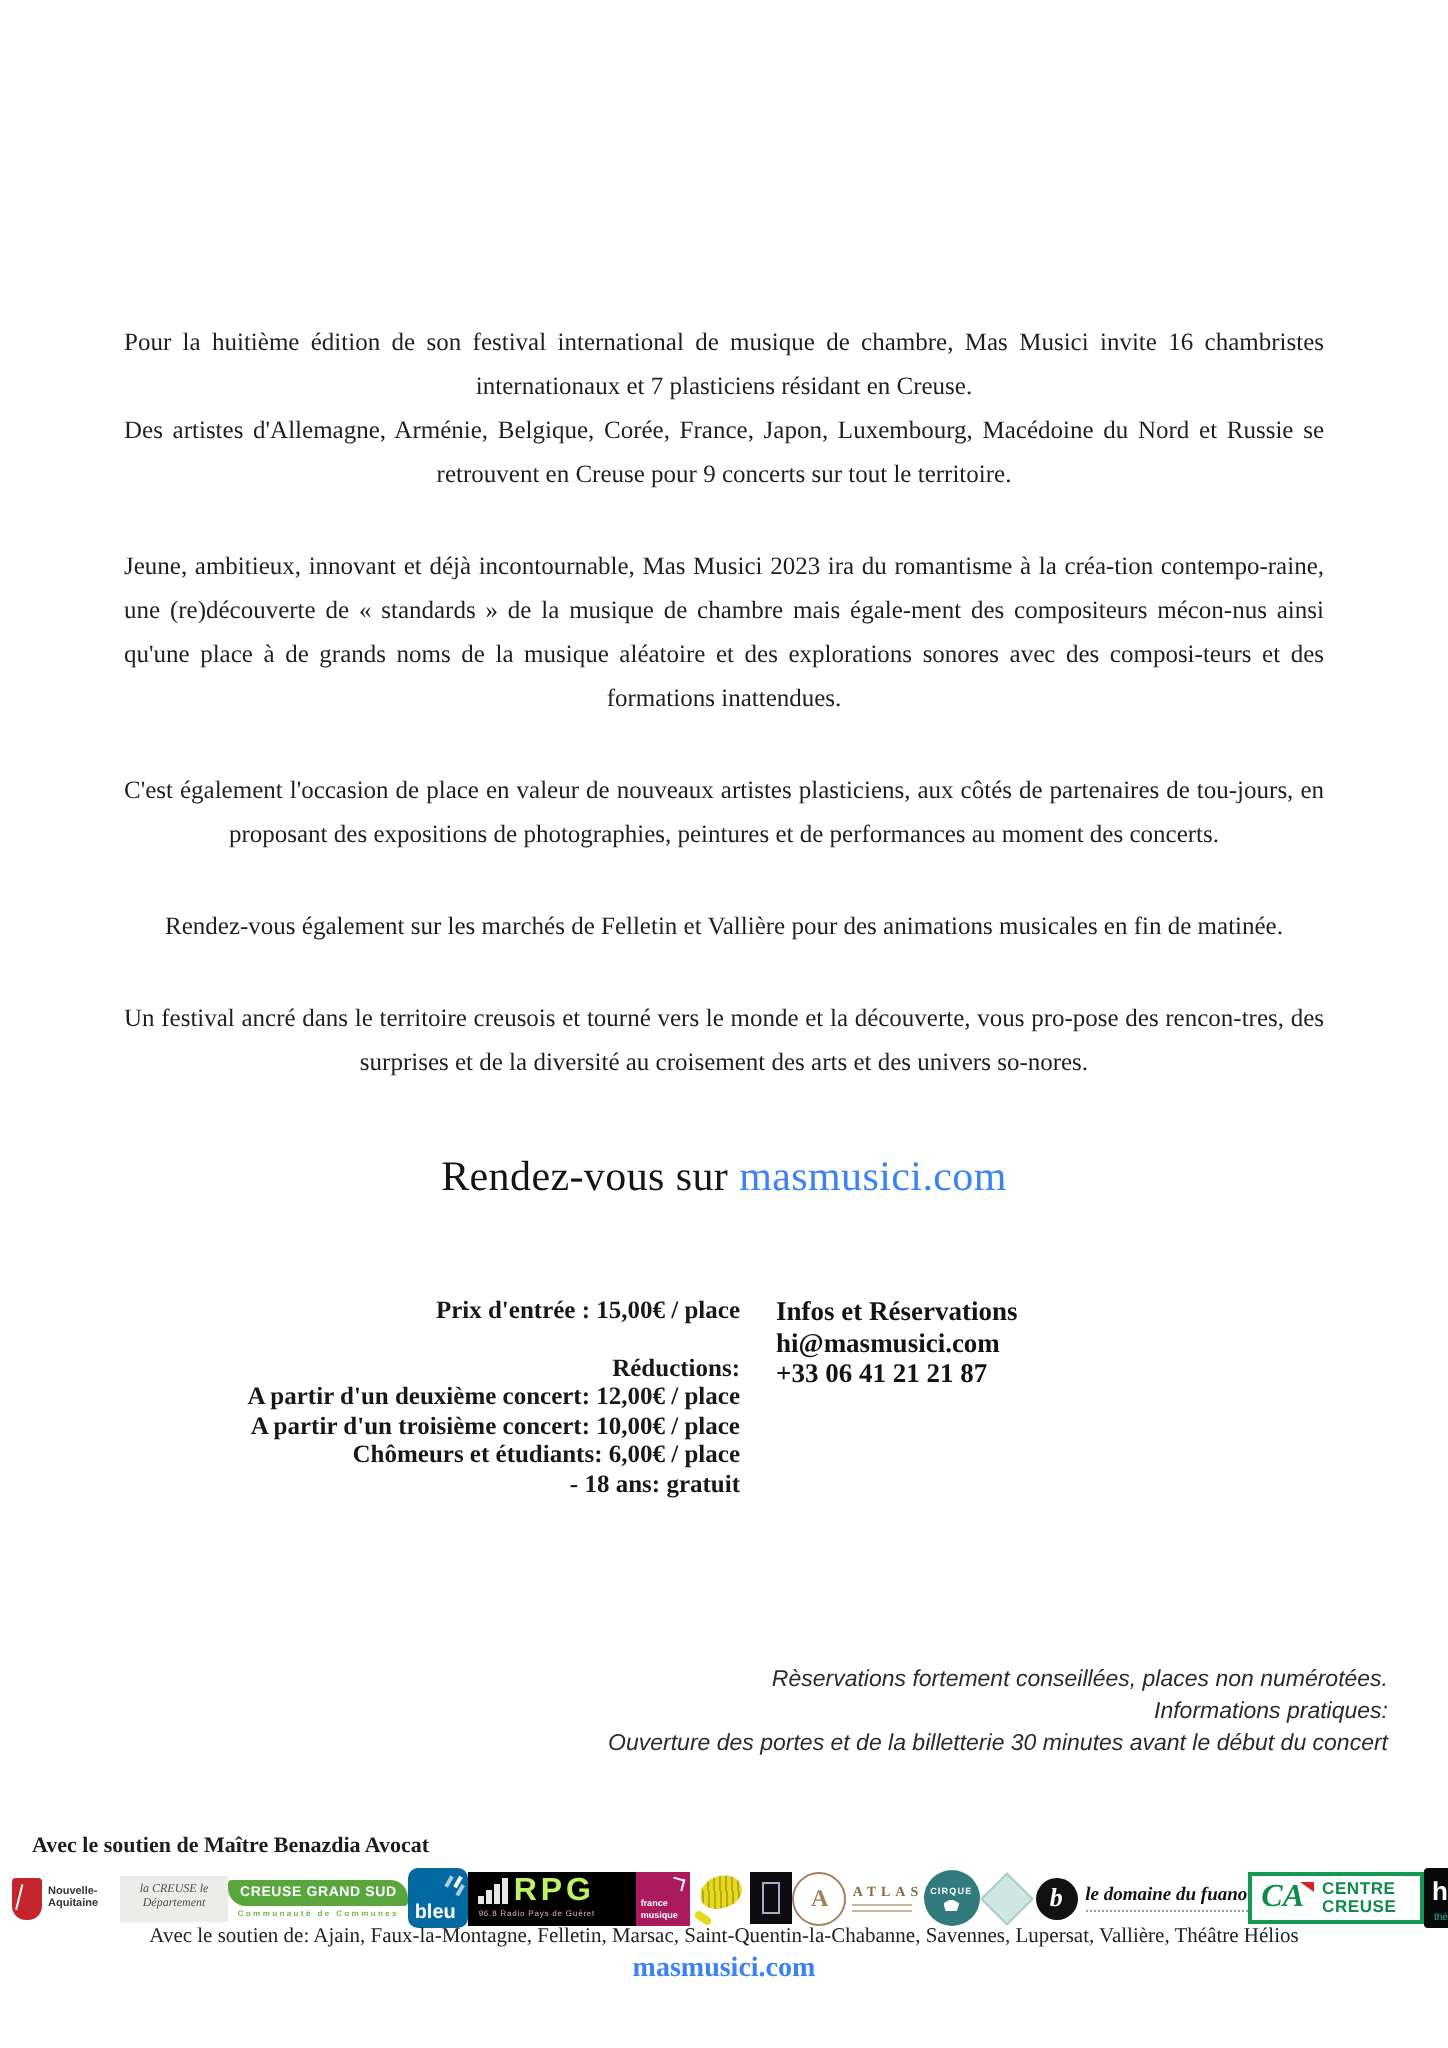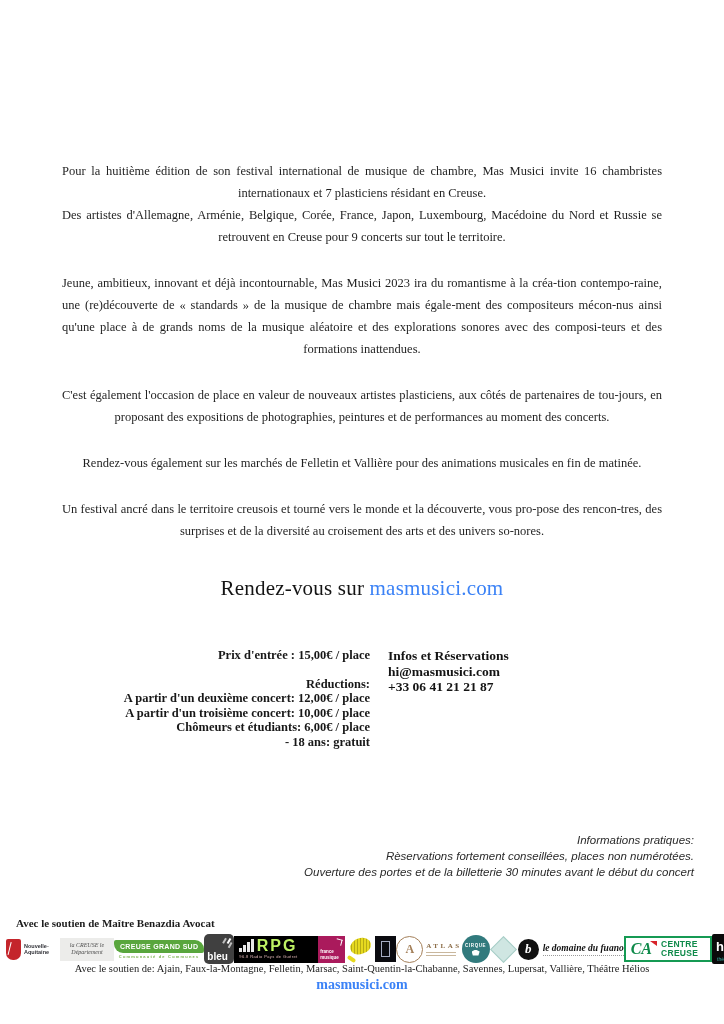--- a/index.html
+++ b/index.html
@@ -46,21 +46,21 @@
   .na-text{font-family:"Liberation Sans",sans-serif;font-size:5.5px;font-weight:700;color:#33343a;width:36px;line-height:1.15;}
 
   .lg-creuse{width:54px;height:23px;background:#ececea;display:flex;align-items:center;justify-content:center;}
   .creuse-text{font-size:6px;font-style:italic;color:#4c4c4c;text-align:center;line-height:1.15;}
 
   .lg-cgs{display:flex;flex-direction:column;align-items:center;gap:1px;}
   .cgs-banner{background:#59a63d;color:#fff;font-family:"Liberation Sans",sans-serif;font-size:7px;font-weight:700;
               padding:3px 6px;border-radius:2px 9px 2px 9px;letter-spacing:.3px;white-space:nowrap;}
   .cgs-sub{font-family:"Liberation Sans",sans-serif;font-size:4px;font-weight:700;color:#7ab04c;letter-spacing:1.2px;white-space:nowrap;}
 
-  .lg-bleu{width:30px;height:30px;background:#404040;border-radius:5px;position:relative;}
+  .lg-bleu{width:30px;height:30px;background:#0369a1;border-radius:5px;position:relative;}
   .bleu-text{position:absolute;left:3px;bottom:2px;color:#fff;font-family:"Liberation Sans",sans-serif;font-weight:700;font-size:10px;}
   .bleu-spark{position:absolute;top:4px;right:4px;width:2px;height:6px;background:#fff;transform:rotate(30deg);
               box-shadow:-4px 2px 0 #ffffffaa, 3px 3px 0 #ffffffaa;}
 
   .lg-rpg{width:84px;height:27px;background:#000;padding:3px 5px 2px 5px;box-sizing:border-box;}
   .rpg-row{display:flex;align-items:flex-end;gap:3px;}
   .rpg-bars{display:flex;align-items:flex-end;gap:1.5px;height:13px;}
   .rpg-bars i{display:block;width:2.5px;background:#e8e8e8;}
   .rpg-text{color:#bef264;font-family:"Liberation Sans",sans-serif;font-weight:800;font-size:16px;letter-spacing:2px;line-height:13px;}
   .rpg-sub{margin-top:2px;font-family:"Liberation Sans",sans-serif;font-size:4px;color:#e0b7b7;letter-spacing:.4px;white-space:nowrap;}
@@ -142,22 +142,22 @@
     <div>- 18 ans: gratuit</div>
   </section>
 
   <section class="contact">
     <div class="c-title">Infos et Réservations</div>
     <div class="c-line">hi@masmusici.com</div>
     <div class="c-line">+33 06 41 21 21 87</div>
   </section>
 
   <section class="practical">
+    <div>Rèservations fortement conseillées, places non numérotées.</div>
     <div>Informations pratiques:</div>
-    <div>Rèservations fortement conseillées, places non numérotées.</div>
     <div>Ouverture des  portes et de la billetterie 30 minutes avant le début du concert</div>
   </section>
 
   <div class="lawyer">Avec le soutien de Maître Benazdia Avocat</div>
 
   <div class="logos">
 
     <div class="lg lg-na">
       <span class="na-shield"></span>
       <span class="na-text">Nouvelle-Aquitaine</span>

